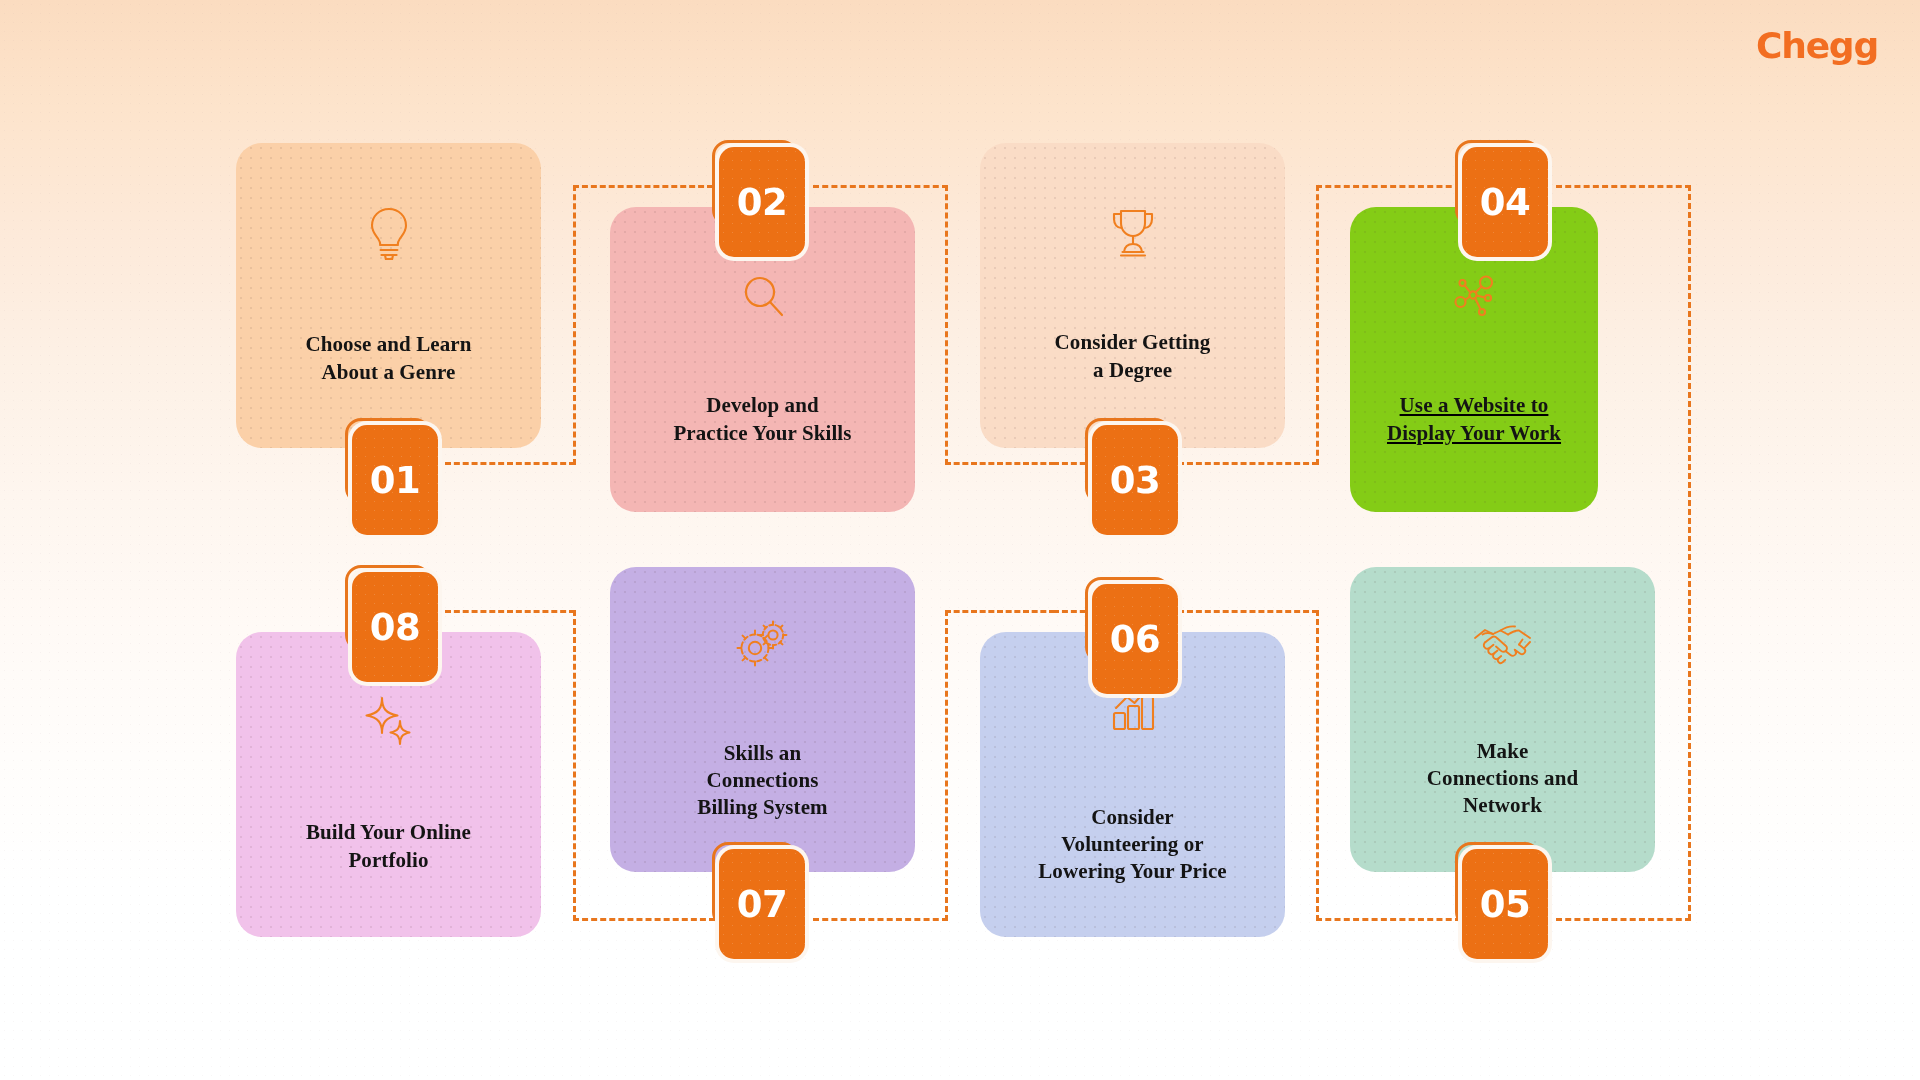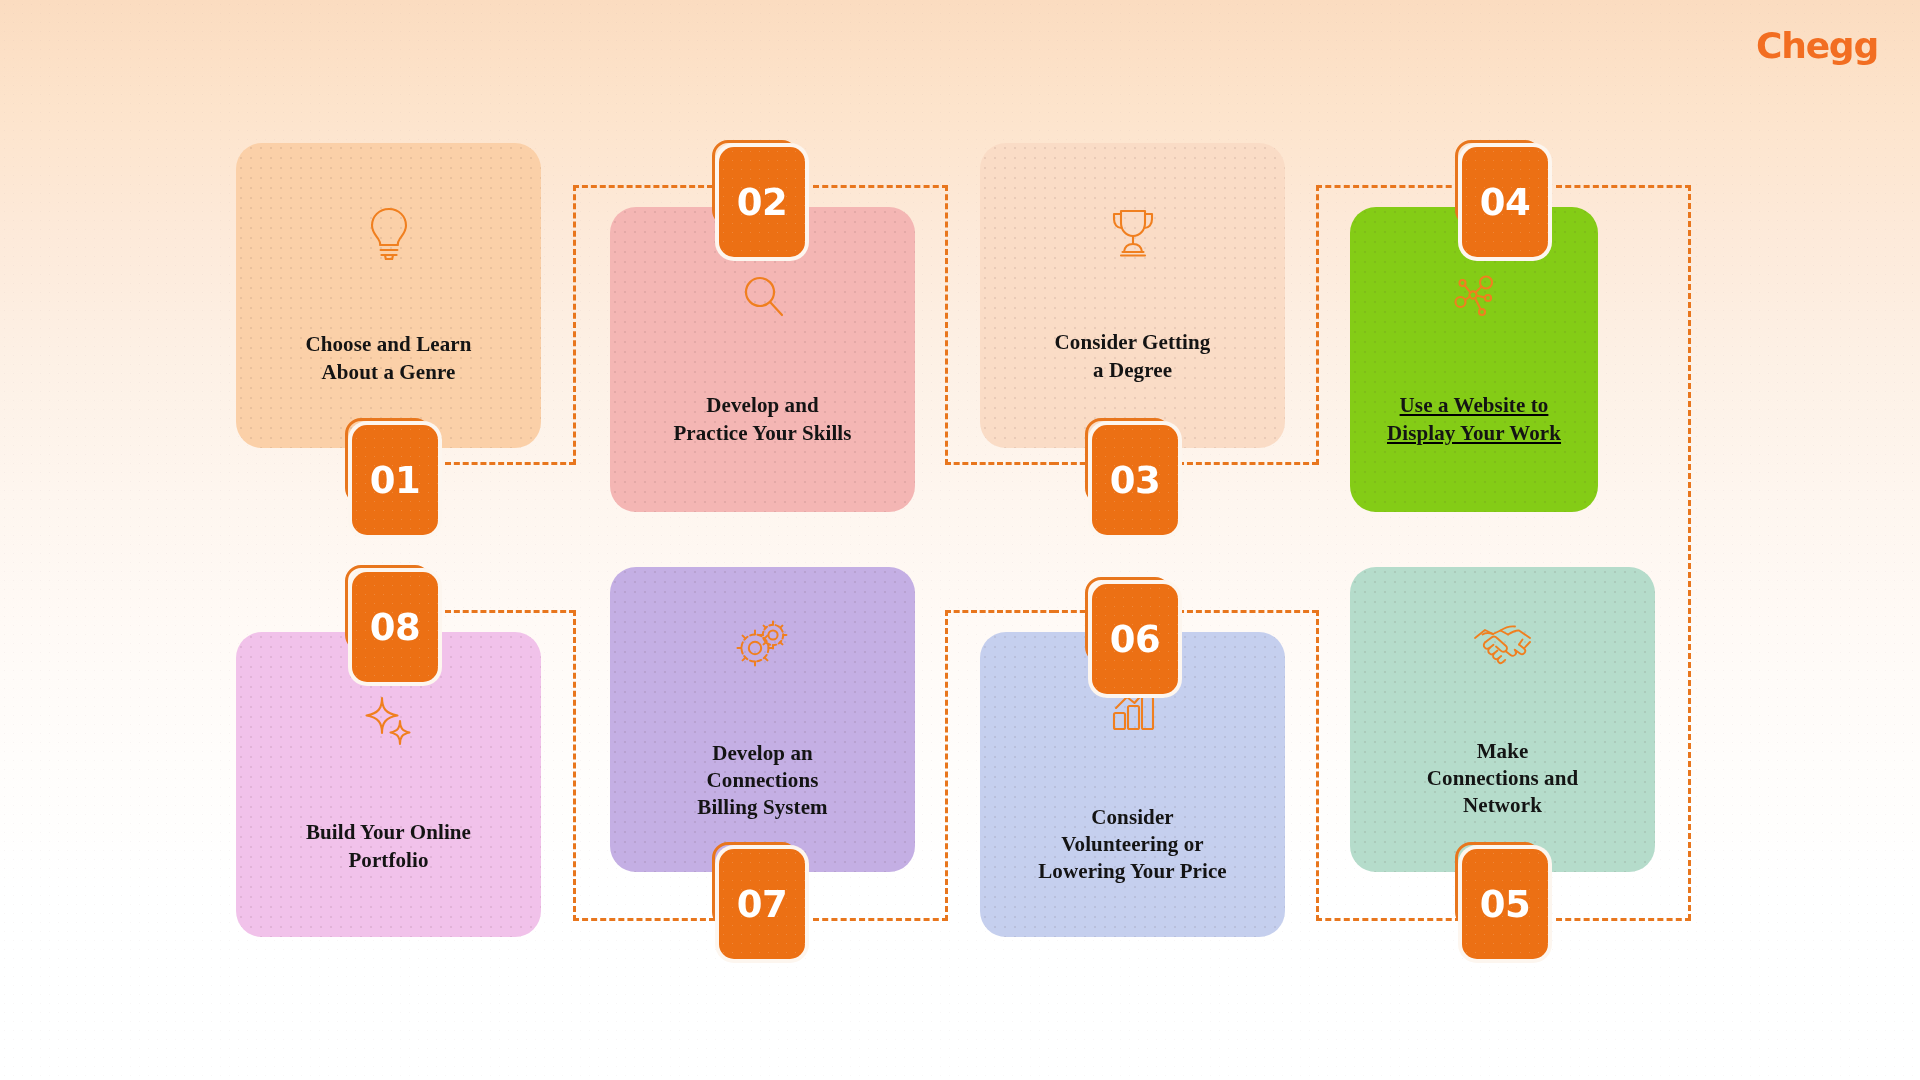--- a/index.html
+++ b/index.html
@@ -342,21 +342,21 @@
         </g>
         <g transform="translate(38,17)">
           <circle cx="0" cy="0" r="4.6"></circle>
           <circle cx="0" cy="0" r="10.2" stroke-dasharray="3.6 2.7"></circle>
           <path d="M0 -13.4 L0 -10.2 M0 10.2 L0 13.4 M-13.4 0 L-10.2 0 M10.2 0 L13.4 0
                    M-9.4 -9.4 L-7.2 -7.2 M7.2 7.2 L9.4 9.4 M9.4 -9.4 L7.2 -7.2 M-7.2 7.2 L-9.4 9.4"></path>
         </g>
       </svg>
     </span>
     <div class="card-title">
-      <div>Develop an</div>
+      <div>Skills an</div>
       <div>Connections</div>
       <div>Billing System</div>
     </div>
   </div>
 </div>
 <div class="badge" style="left:719px; top:849px;border-radius:16px;">
   <div class="frame"></div>
   <div class="chip">
     <span class="num">07</span>
   </div>

